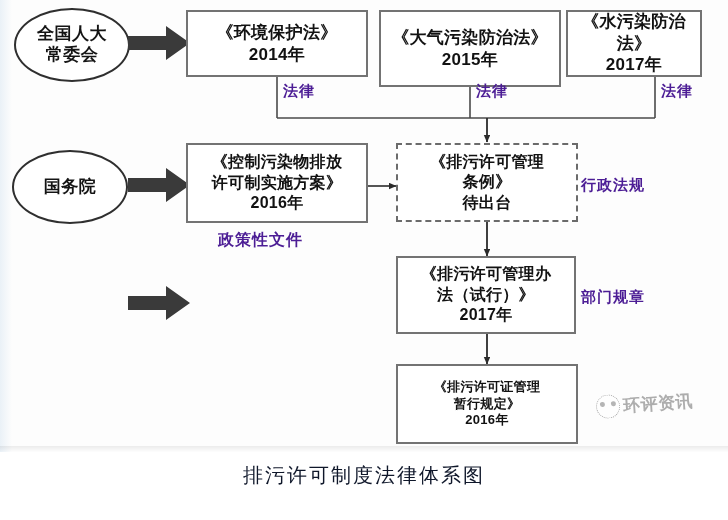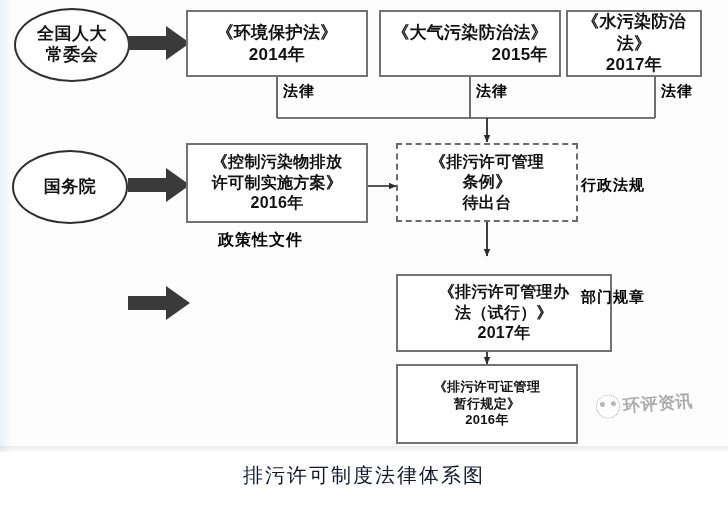--- a/index.html
+++ b/index.html
@@ -86,21 +86,21 @@
     box-sizing: border-box;
     padding: 2px 4px;
   }
   .doc-box.dashed {
     border: 2px dashed #6b6b6b;
   }
 
   
   .tier-label {
     position: absolute;
-    color: #000000;
+    color: #4c1d95;
     font-family: "Liberation Serif", "DejaVu Serif", serif;
     font-size: 15px;
     font-weight: 700;
     letter-spacing: 1px;
     white-space: nowrap;
   }
 
   
   .block-arrow {
     position: absolute;
@@ -220,21 +220,21 @@
     <path d="M0,10 L38,10 L38,0 L62,17 L38,34 L38,24 L0,24 z" fill="#3a3a3a"></path>
   </svg>
 
   <div class="doc-box" style="left:186px; top:10px; width:182px; height:67px;">
     <div>
       <div style="white-space:pre-line;">《环境保护法》</div>
       <div>2014年</div>
     </div>
   </div>
 
-  <div class="doc-box" style="left:379px; top:10px; width:182px; height:67px;text-align:right;">
+  <div class="doc-box" style="left:379px; top:10px; width:182px; height:77px;">
     <div>
       <div style="white-space:pre-line;">《大气污染防治法》</div>
       <div>2015年</div>
     </div>
   </div>
 
   <div class="doc-box" style="left:566px; top:10px; width:136px; height:67px;">
     <div>
       <div style="white-space:pre-line;">《水污染防治法》</div>
       <div>2017年</div>
@@ -256,21 +256,21 @@
 
   <div class="doc-box dashed" style="left:396px; top:143px; width:182px; height:79px; font-size:16px;">
     <div>
       <div style="white-space:pre-line;text-align:center;">《排污许可管理
 条例》</div>
       <div>待出台</div>
     </div>
   </div>
   <div class="tier-label" style="left:581px; top:176px;">行政法规</div>
 
-  <div class="doc-box" style="left:396px; top:256px; width:216px; height:78px; font-size:16px;margin-top:18px;">
+  <div class="doc-box" style="left:396px; top:256px; width:180px; height:78px; font-size:16px;">
     <div>
       <div style="white-space:pre-line;">《排污许可管理办
 法（试行）》</div>
       <div>2017年</div>
     </div>
   </div>
   <div class="tier-label" style="left:581px; top:288px;">部门规章</div>
 
   <div class="doc-box" style="left:396px; top:364px; width:182px; height:80px; font-size:13px;">
     <div>

